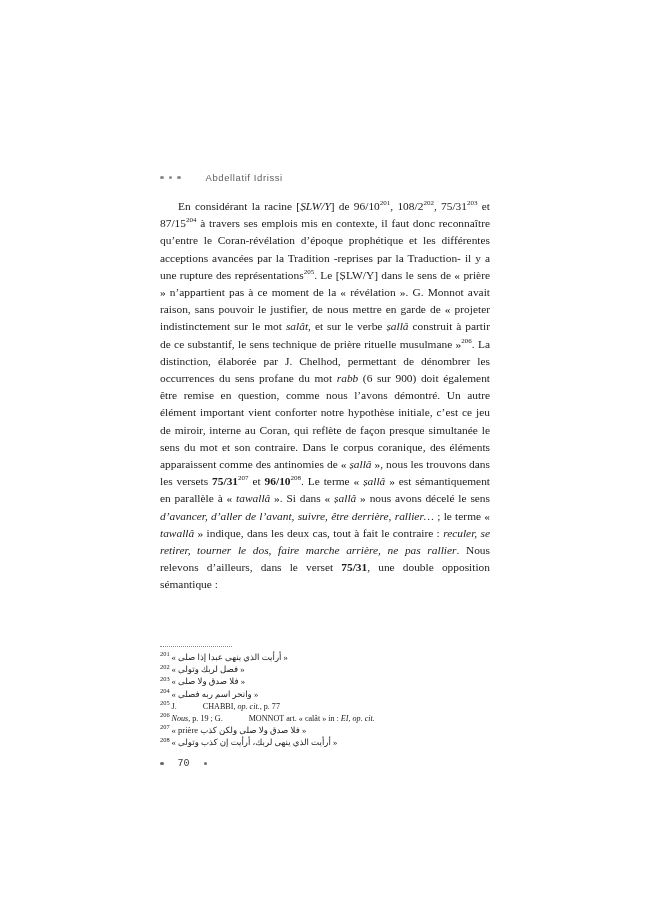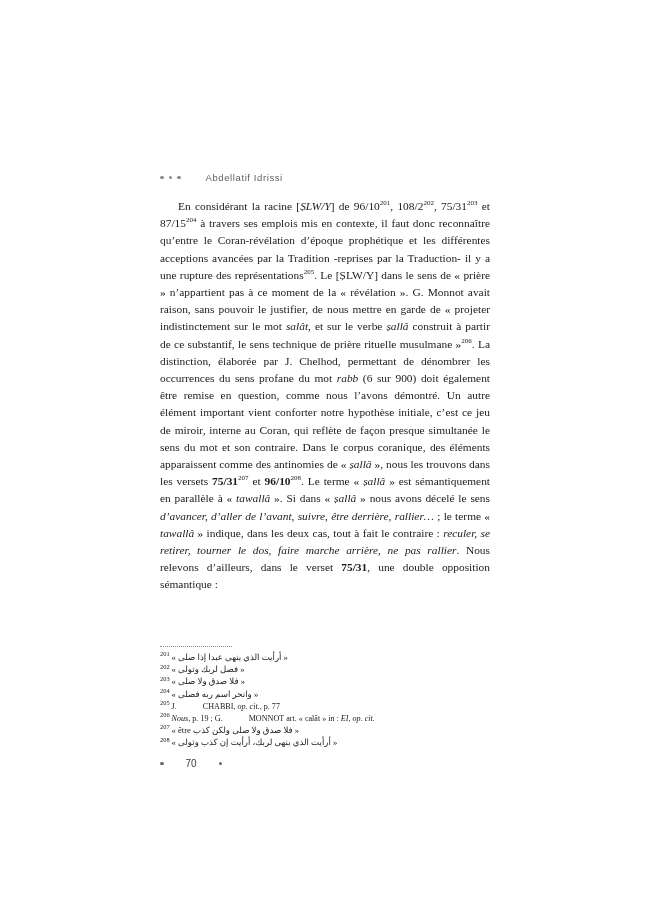--- a/index.html
+++ b/index.html
@@ -101,26 +101,26 @@
   .ar {
     font-family: Liberation Serif, serif;
     font-size: 8.6px;
     direction: rtl;
     unicode-bidi: isolate;
   }
   .folio {
     position: absolute;
     left: 160px;
     top: 758px;
-    font-family: Liberation Sans, sans-serif;
+    font-family: Liberation Mono, monospace;
     font-size: 10px;
     color: #3a3a3a;
     display: flex;
     align-items: center;
-    gap: 22px;
+    gap: 14px;
   }
   .folio .dot { background: #6a6a6a; }
 </style>
 </head>
 <body>
 
 <div class="page">
 
   <div class="running-head">
     <span class="dot"></span>
@@ -135,21 +135,21 @@
 
   <div class="rule"></div>
 
   <div class="footnotes" id="footnotes">
       <div class="fn"><span class="num">201</span><span class="ar">« أرأيت الذي ينهى عبدا إذا صلى »</span></div>
       <div class="fn"><span class="num">202</span><span class="ar">« فصل لربك وتولى »</span></div>
       <div class="fn"><span class="num">203</span><span class="ar">« فلا صدق ولا صلى »</span></div>
       <div class="fn"><span class="num">204</span><span class="ar">« وانحر اسم ربه فصلى »</span></div>
       <div class="fn"><span class="num">205</span><span>J. <span class="sc">CHABBI</span>, <em>op. cit.</em>, p. 77</span></div>
       <div class="fn"><span class="num">206</span><span><em>Nous</em>, p. 19 ; G. <span class="sc">MONNOT</span> art. « calât » in : <em>EI</em>, <em>op. cit.</em></span></div>
-      <div class="fn"><span class="num">207</span><span class="ar">« فلا صدق ولا صلى ولكن كذب être »</span></div>
+      <div class="fn"><span class="num">207</span><span class="ar">« فلا صدق ولا صلى ولكن كذب prière »</span></div>
       <div class="fn"><span class="num">208</span><span class="ar">« أرأيت الذي ينهى لربك، أرأيت إن كذب وتولى »</span></div>
     </div>
 
   <div class="folio">
     <span class="dot"></span>
     <span>70</span>
     <span class="dot"></span>
   </div>
 
 </div>

